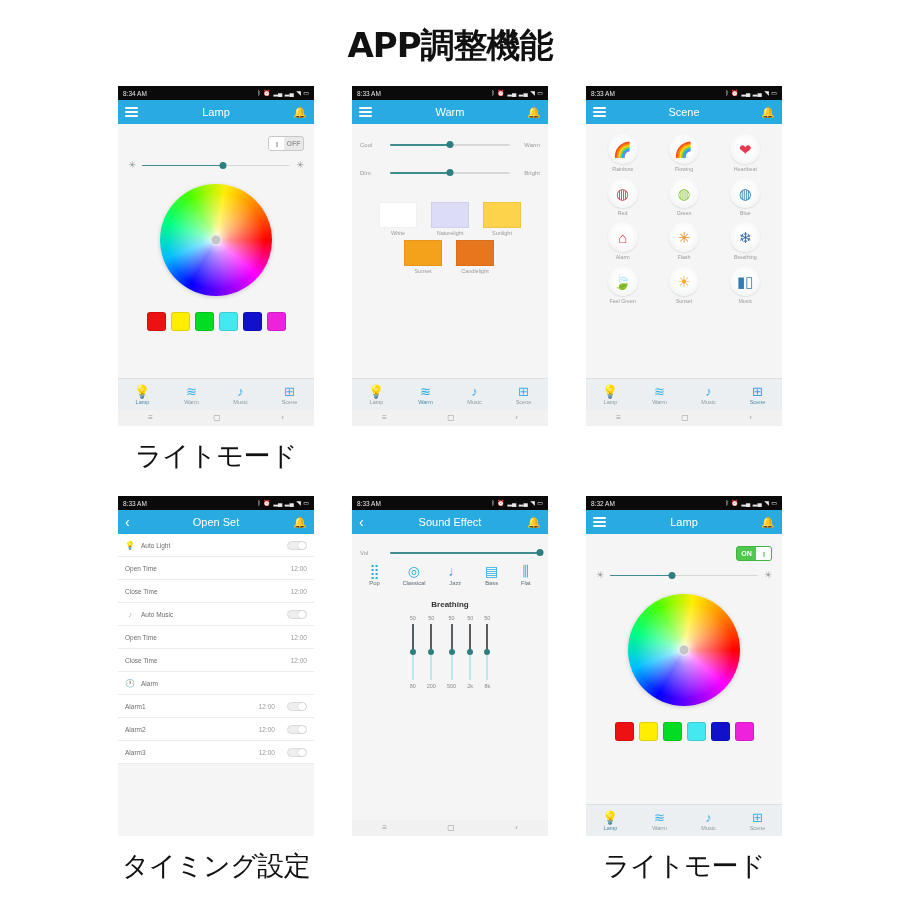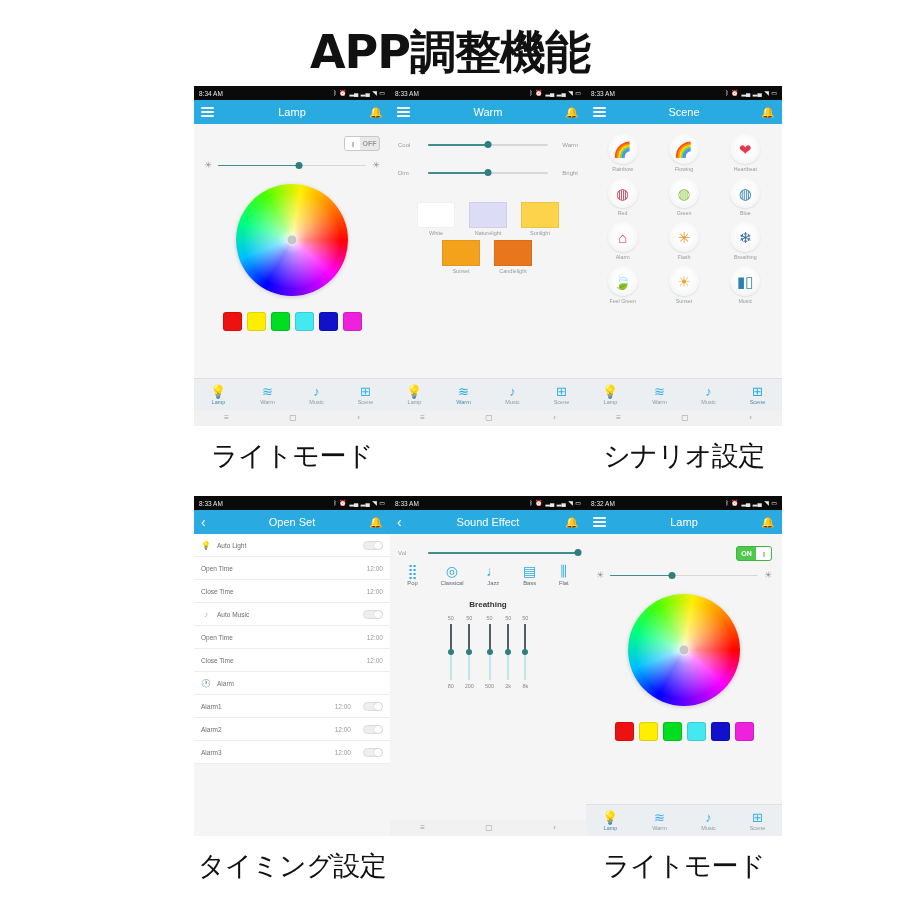--- a/index.html
+++ b/index.html
@@ -7,34 +7,34 @@
     width: 900px; height: 900px;
     background: #ffffff;
     font-family: "Liberation Sans", "DejaVu Sans", sans-serif;
     overflow: hidden;
     position: relative;
   }
   .page-title {
     text-align: center;
     font-family: "DejaVu Sans", sans-serif;
     font-weight: bold;
-    font-size: 46px;
+    font-size: 34px;
     letter-spacing: -1px;
     color: #111111;
-    padding-top: 21px;
+    padding-top: 14px;
     height: 86px;
     line-height: 62px;
   }
   .grid {
     display: flex;
     flex-direction: column;
     gap: 0px;
     padding: 0 118px;
   }
-  .row { display: flex; justify-content: flex-end; }
+  .row { display: flex; justify-content: space-between; }
   .cell { width: 196px; display: flex; flex-direction: column; align-items: center; }
   .caption {
     font-family: "DejaVu Sans", sans-serif;
     font-size: 27px;
     color: #111;
     margin-top: 12px;
     letter-spacing: -0.5px;
     white-space: nowrap;
   }
 
@@ -463,21 +463,20 @@
               <span class="ti">⊞</span>
               <span class="tl">Scene</span>
             </div>
         </div>
         <div class="navbar">
           <span>≡</span>
           <span>▢</span>
           <span>‹</span>
         </div>
       </div>
-      <div class="caption">シナリオ設定</div>
     </div>
   </div>
 
   <div class="row" style="margin-top:22px;">
 
     <div class="cell">
       <div class="phone">
         <div class="statusbar">
           <span>8:33 AM</span>
           <span class="sb-icons">

